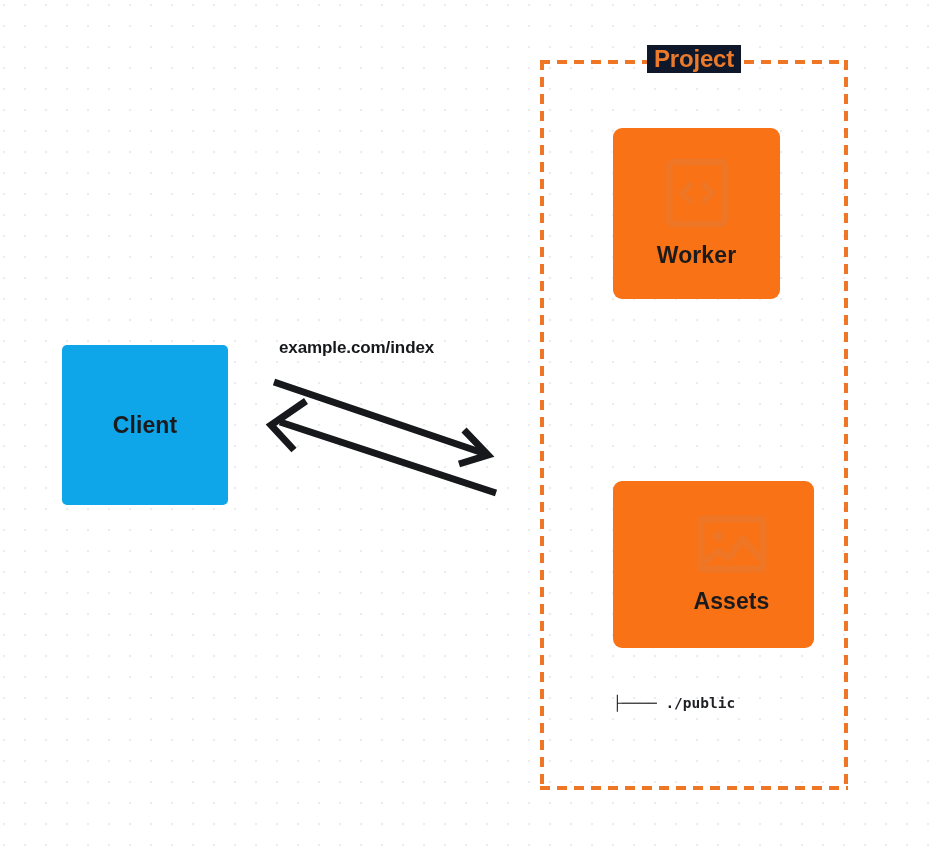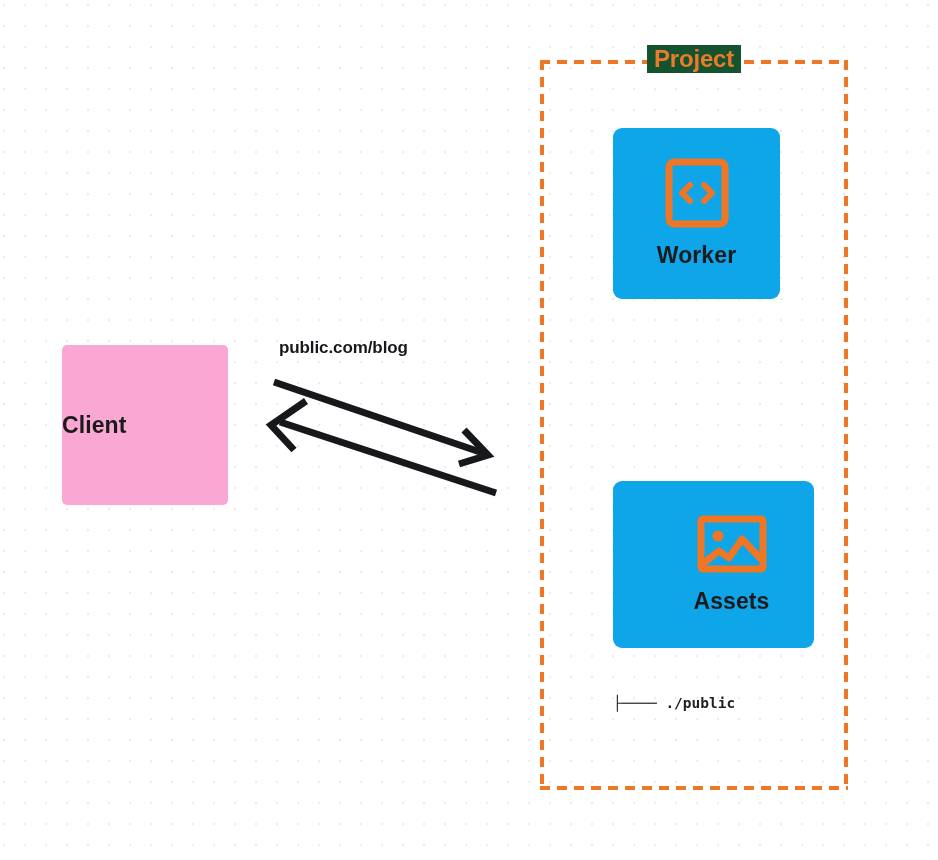--- a/index.html
+++ b/index.html
@@ -27,25 +27,25 @@
     background-position: 3px 4px;
   }
 
   
   #client-node {
     position: absolute;
     left: 62px;
     top: 345px;
     width: 166px;
     height: 160px;
-    background: #f9a8d4;
+    background: #0ea5e9;
     border-radius: 5px;
     display: flex;
     align-items: center;
-    justify-content: flex-start;
+    justify-content: center;
   }
   #client-node .node-label {
     font-size: 23px;
     font-weight: 700;
     color: #1b1b1d;
     letter-spacing: 0.1px;
   }
 
   
   #connector-label {
@@ -100,33 +100,33 @@
     background-repeat: repeat-y;
   }
   #project-container .dash-left { left: 0; }
   #project-container .dash-right { right: 0; }
 
   #project-title {
     position: absolute;
     left: 50%;
     top: -15px;
     transform: translateX(-50%);
-    background: #14532d;
+    background: #0f172a;
     padding: 0 7px;
     font-size: 24px;
     font-weight: 700;
     color: #ea7b2c;
     letter-spacing: -0.2px;
     white-space: nowrap;
   }
 
   
   .resource-card {
     position: absolute;
-    background: #0ea5e9;
+    background: #f97316;
     border-radius: 9px;
     display: flex;
     flex-direction: column;
     align-items: center;
     justify-content: center;
   }
   #worker-card {
     left: 73px;
     top: 68px;
     width: 167px;
@@ -175,21 +175,21 @@
 </style>
 </head>
 <body>
 
 <div id="canvas"></div>
 
 <div id="client-node">
   <span class="node-label">Client</span>
 </div>
 
-<div id="connector-label">public.com/blog</div>
+<div id="connector-label">example.com/index</div>
 
 <svg id="arrows-svg" viewBox="0 0 270 155">
 
   <g>
     <line x1="24" y1="22" x2="233" y2="93" stroke="#17181b" stroke-width="7" stroke-linecap="butt"></line>
     <polyline points="214,70 238,95 209,104" fill="none" stroke="#17181b" stroke-width="7" stroke-linecap="butt" stroke-linejoin="miter"></polyline>
   </g>
 
   <g>
     <line x1="246" y1="133" x2="30" y2="62" stroke="#17181b" stroke-width="7" stroke-linecap="butt"></line>

